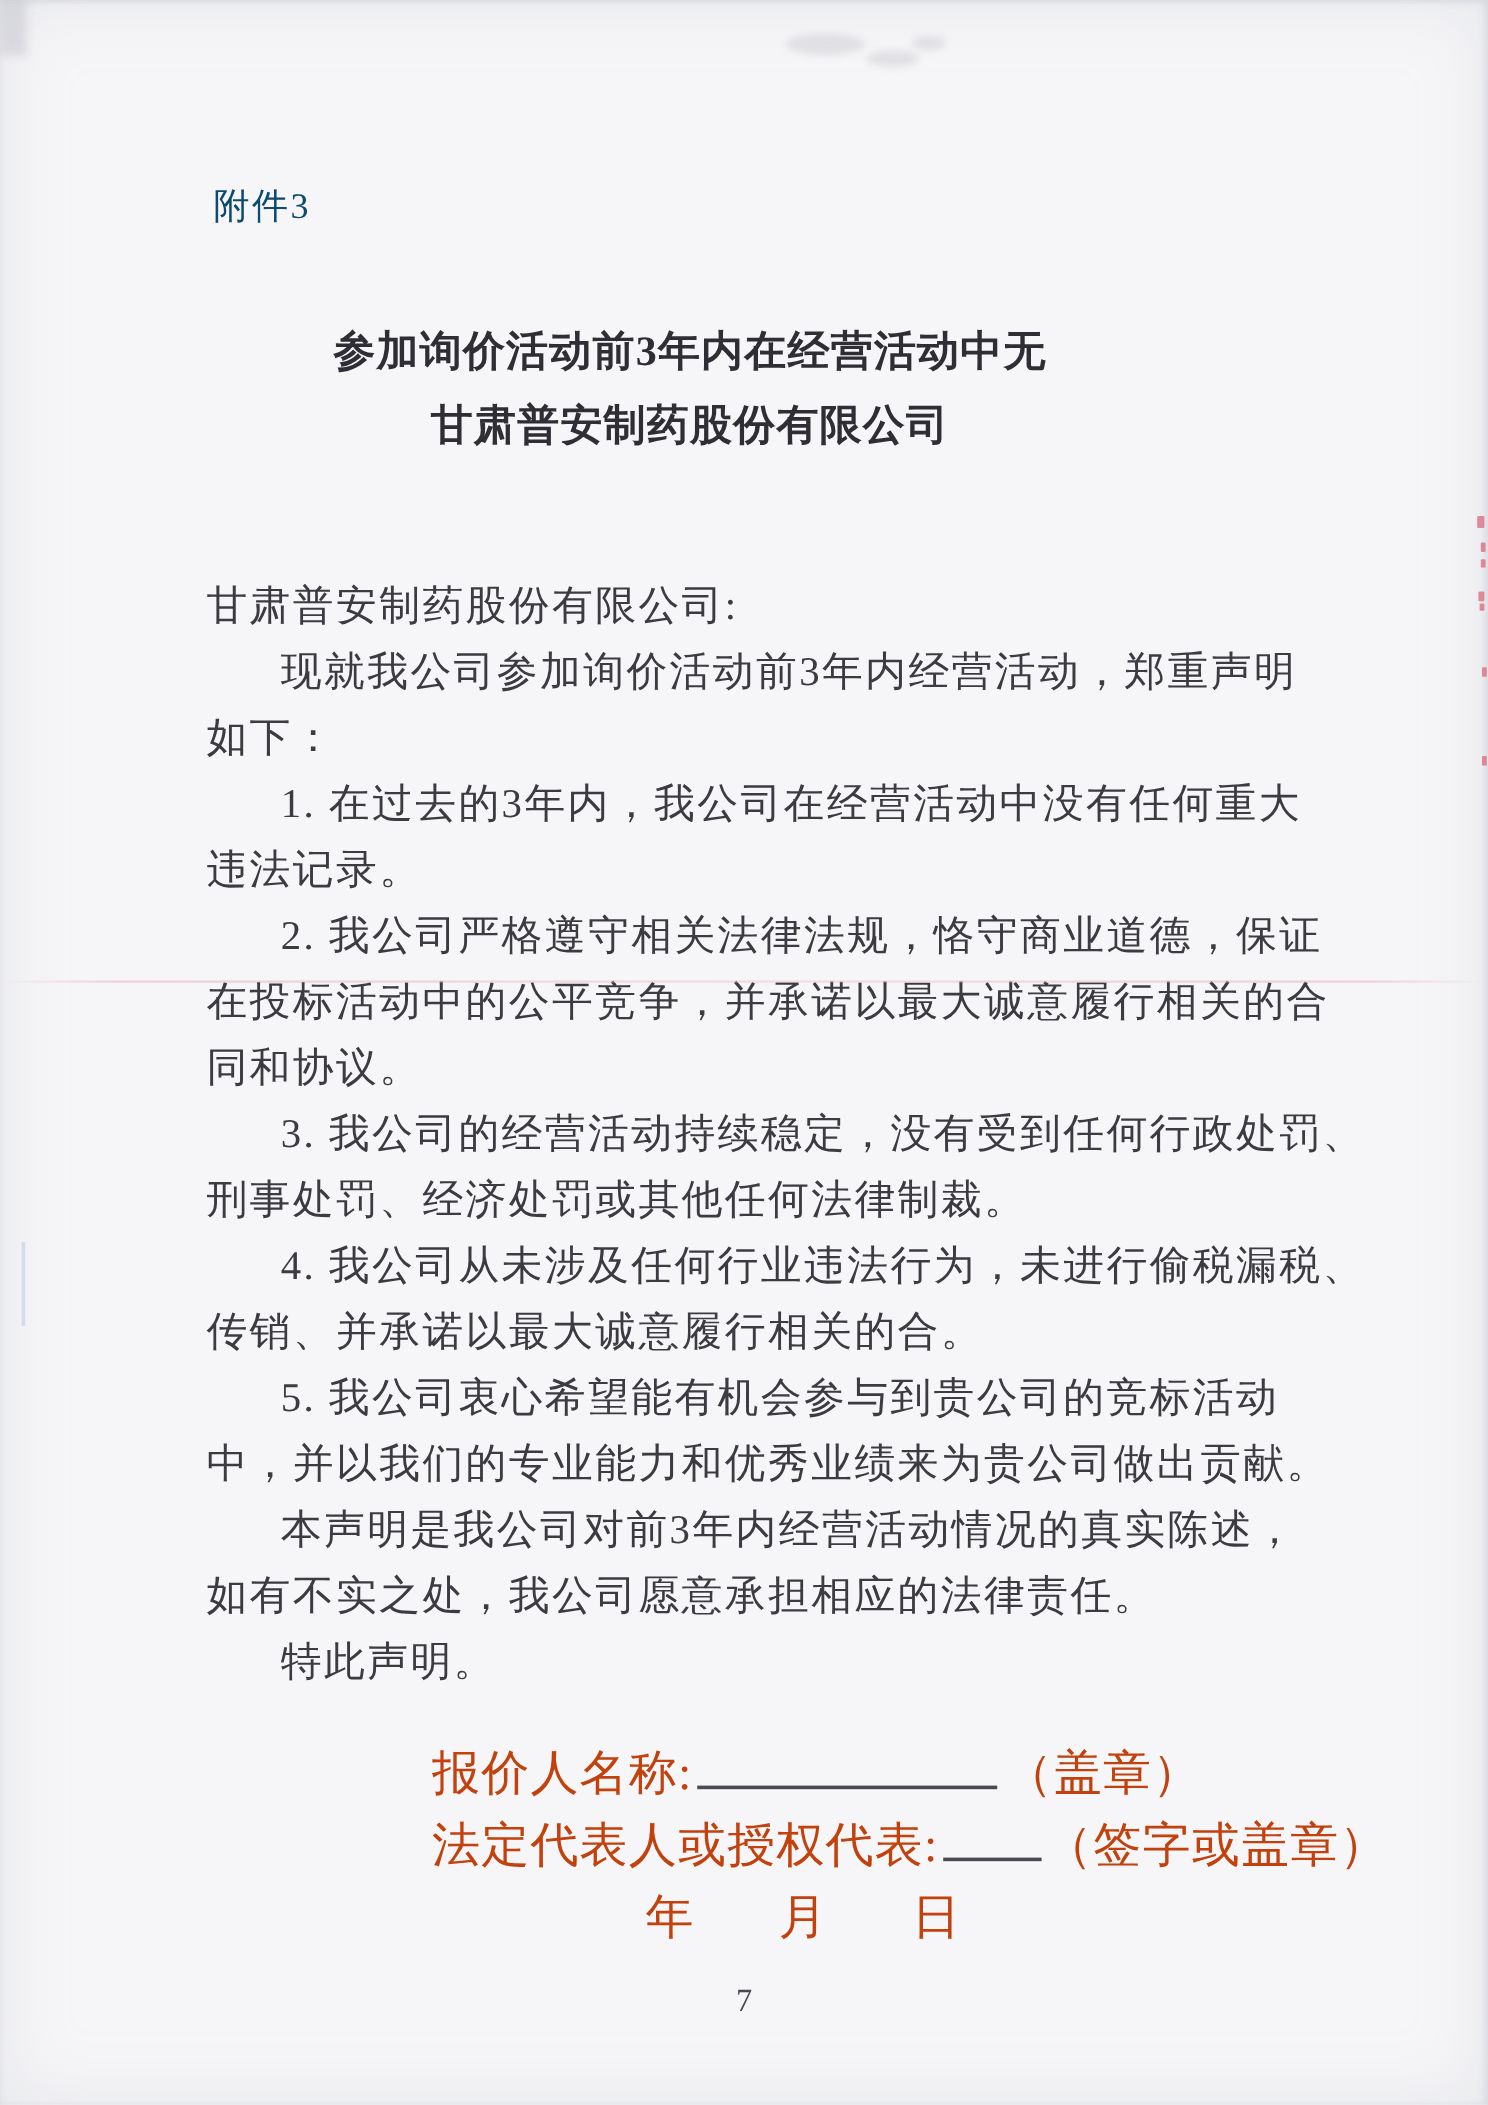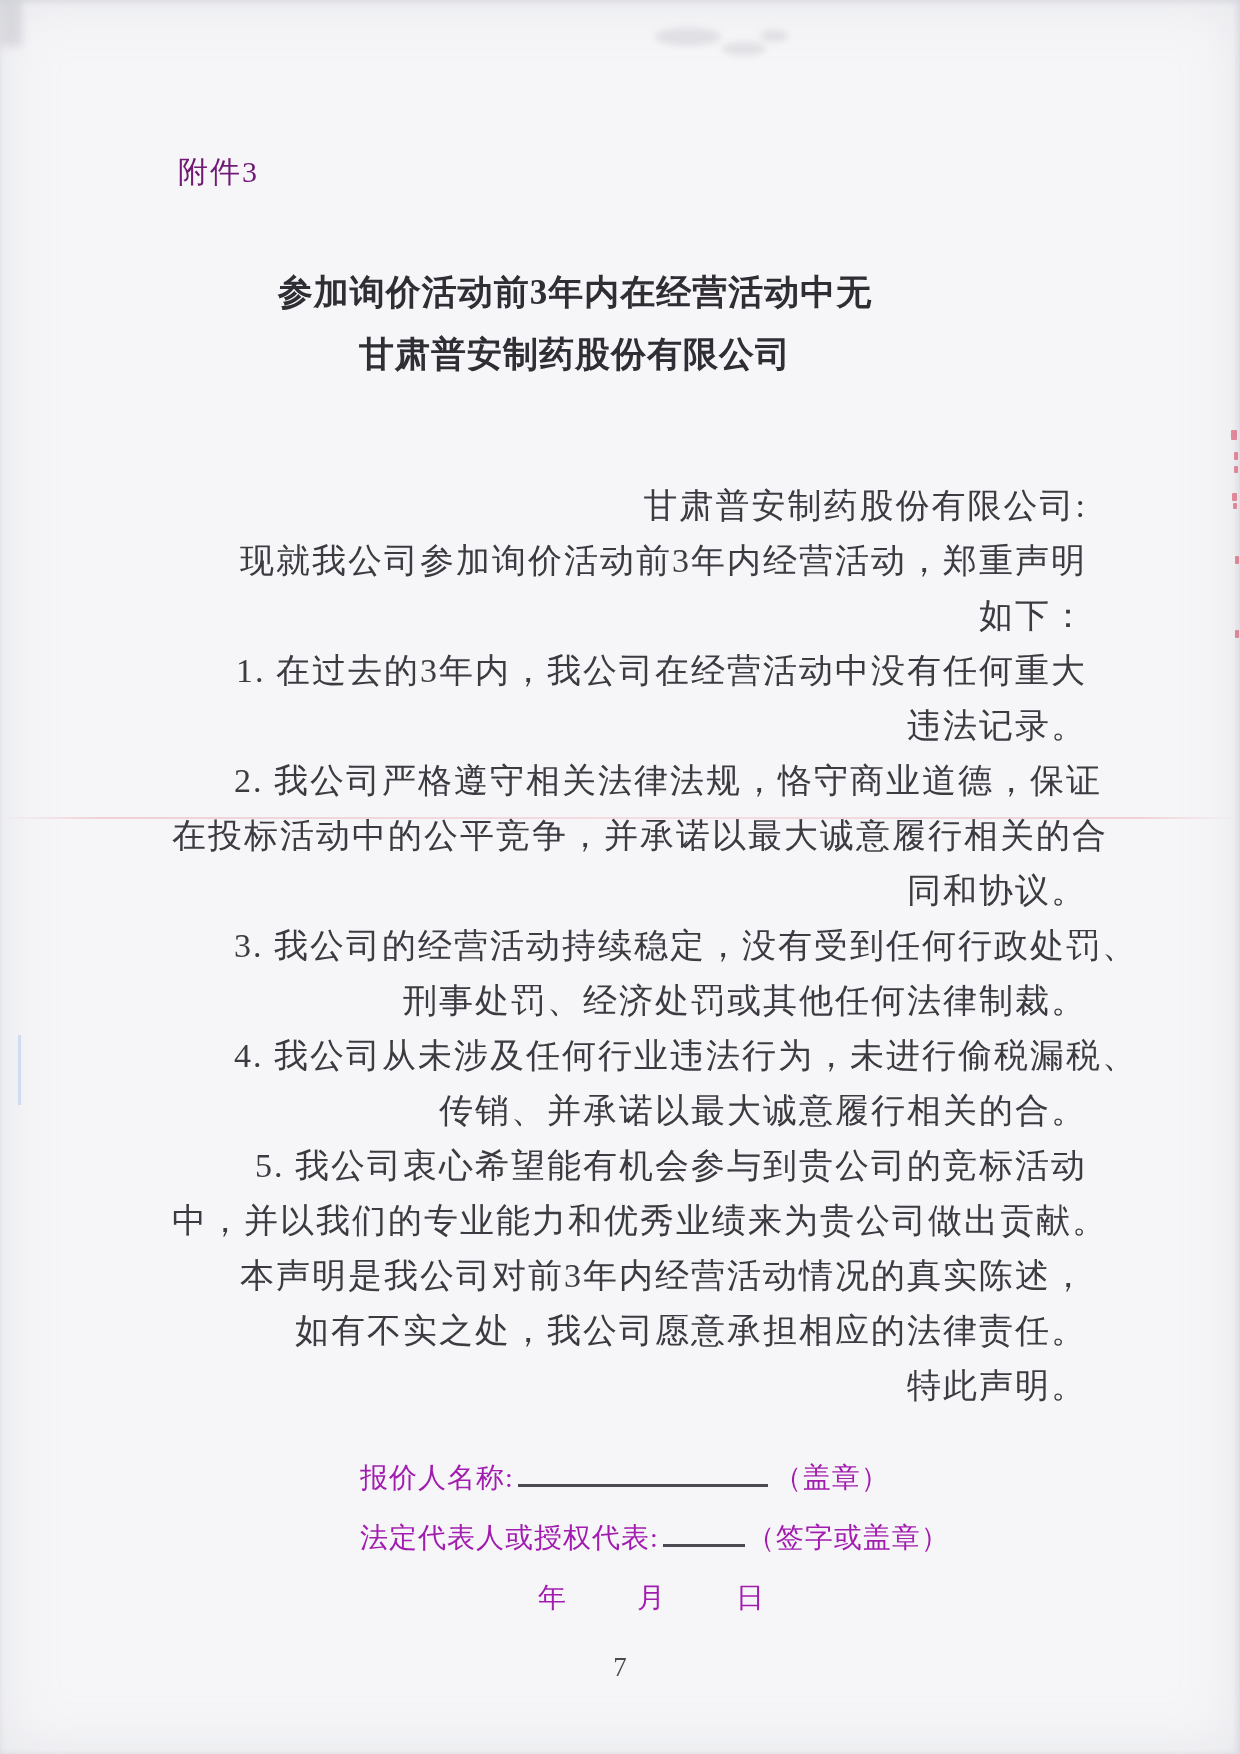--- a/index.html
+++ b/index.html
@@ -9,36 +9,36 @@
     font-family:"Liberation Serif","DejaVu Serif",serif;
     color:#3b3b41;
   }
   .paper{
     position:absolute;inset:0;
     box-shadow:inset 0 0 60px rgba(175,178,190,0.22), inset -3px 0 6px rgba(160,160,175,0.18), inset 0 3px 6px rgba(160,160,175,0.15);
     pointer-events:none;
   }
   .attachment-label{
     position:absolute;left:178px;top:152px;
-    font-size:30px;letter-spacing:2px;color:#701a75;
+    font-size:30px;letter-spacing:2px;color:#0c4a6e;
   }
   .doc-title{
     position:absolute;left:130px;top:262px;width:890px;
     text-align:center;font-weight:bold;font-size:35px;line-height:62px;
     color:#2e2e34;letter-spacing:1px;
   }
   .body-lines{
     position:absolute;left:172px;top:478px;width:915px;
-    font-size:34px;line-height:55px;letter-spacing:2px;text-align:right;
+    font-size:34px;line-height:55px;letter-spacing:2px;
   }
   .body-lines .line{height:55px;white-space:nowrap;}
   .body-lines .line.indent{padding-left:62px;font-family:Liberation Serif, serif;}
   .signature{
     position:absolute;left:360px;top:1448px;width:700px;
-    font-size:28px;letter-spacing:1px;color:#a21caf;
+    font-size:40px;letter-spacing:1px;color:#c2410c;
   }
   .sig-row{height:60px;line-height:60px;white-space:nowrap;}
   .blank-line{
     display:inline-block;vertical-align:baseline;
     border-bottom:3px solid #4a4a52;height:30px;
   }
   .blank-long{width:250px;margin:0 6px 0 4px;}
   .blank-short{width:82px;margin:0 2px 0 4px;}
   .date-row{height:60px;line-height:60px;padding-left:178px;white-space:nowrap;}
   .date-row .date-char{display:inline-block;}

